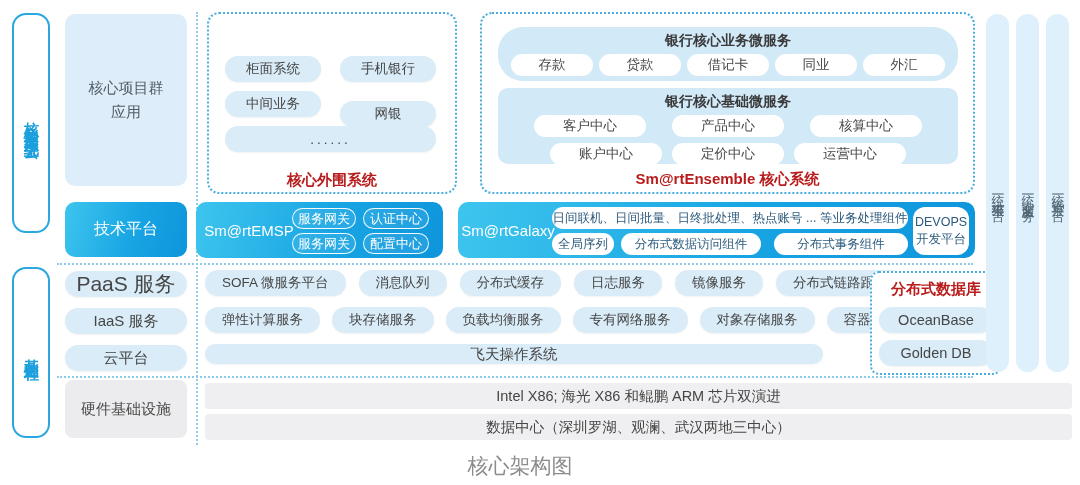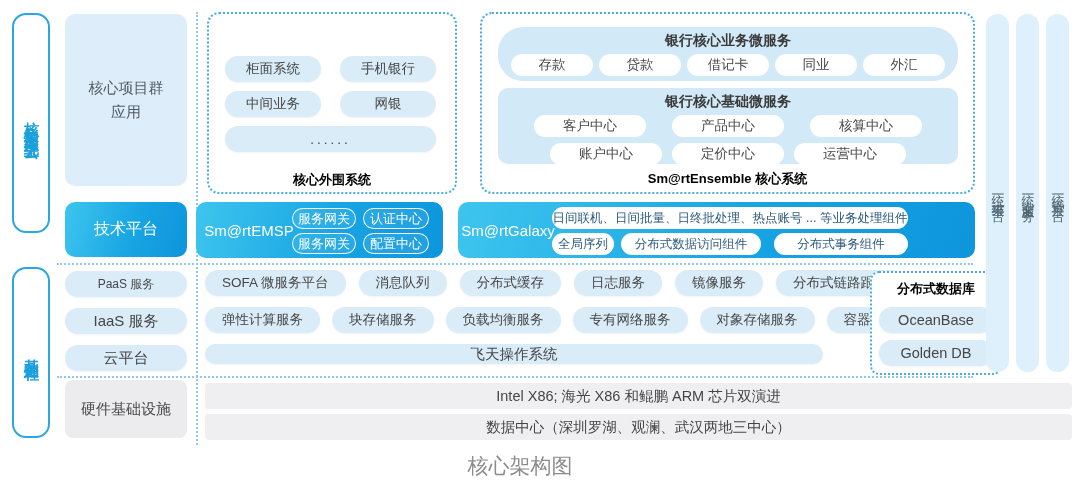--- a/index.html
+++ b/index.html
@@ -14,21 +14,21 @@
   .pill{background:#d9ecf8;border-radius:14px;color:#464646;font-size:13.5px;height:26px;
         display:flex;align-items:center;justify-content:center;padding:0 17px;white-space:nowrap;
         box-shadow:0 1px 2px rgba(0,0,0,.05);}
   .bigbox{background:#ddeefa;border-radius:10px;color:#525b63;font-size:15px;line-height:1.6;}
   .graybox{background:#ececee;border-radius:8px;color:#4a4a4a;font-size:15px;}
   .grad{background:linear-gradient(105deg,#3ec5ee 0%,#18a5e3 55%,#0e95dc 100%);border-radius:10px;color:#fff;}
   .dashbox{border:2px dotted #49aede;border-radius:12px;background:#fefffe;}
   .dline{border:0;}
   .dline-v{border-left:2px dotted #8ecbea;}
   .dline-h{border-top:2px dotted #8ecbea;}
-  .boxlabel{color:#000000;font-weight:bold;font-size:13px;text-align:right;}
+  .boxlabel{color:#b91c1c;font-weight:bold;font-size:15px;text-align:right;}
   .panel{background:#d2e9f7;border-radius:10px;}
   .panel-title{font-weight:bold;font-size:14px;color:#3a3a3a;text-align:center;padding-top:5px;}
   .prow{display:flex;align-items:center;}
   .wpill{background:#fff;border-radius:12px;height:22px;min-width:62px;padding:0 10px;
          display:flex;align-items:center;justify-content:center;font-size:13.5px;color:#474747;white-space:nowrap;}
   .opill{border:1.5px solid rgba(255,255,255,.95);background:rgba(255,255,255,.08);border-radius:12px;
          color:#fff;font-size:13px;height:21px;padding:0 9px;display:flex;align-items:center;justify-content:center;white-space:nowrap;}
   .gpill{background:#fff;border-radius:12px;color:#2c5a7d;font-size:12.5px;height:22px;padding:0 10px;
          display:flex;align-items:center;justify-content:center;white-space:nowrap;}
   .gname{color:#fff;font-size:15px;}
@@ -48,30 +48,30 @@
   <div class="abs dline dline-h" style="left:57px;top:263px;width:916px;height:0;"></div>
   <div class="abs dline dline-h" style="left:57px;top:376px;width:916px;height:0;"></div>
 
   <div class="abs vlabel" style="left:12px;top:13px;width:38px;height:220px;">核心及周边系统上云</div>
   <div class="abs vlabel" style="left:12px;top:267px;width:38px;height:171px;">基础工程</div>
 
   <div class="abs bigbox c" style="left:65px;top:14px;width:122px;height:172px;">
     <span style="display:inline-block;width:86px;">核心项目群应用</span>
   </div>
   <div class="abs grad c" style="left:65px;top:202px;width:122px;height:55px;font-size:16px;">技术平台</div>
-  <div class="abs pill" style="left:65px;top:271px;width:122px;padding:0;font-size:12px;">PaaS 服务</div>
+  <div class="abs pill" style="left:65px;top:271px;width:122px;padding:0;font-size:21px;">PaaS 服务</div>
   <div class="abs pill" style="left:65px;top:308px;width:122px;padding:0;font-size:15px;">IaaS 服务</div>
   <div class="abs pill" style="left:65px;top:345px;width:122px;padding:0;font-size:15px;">云平台</div>
   <div class="abs graybox c" style="left:65px;top:380px;width:122px;height:58px;">硬件基础设施</div>
 
   <div class="abs dashbox" style="left:207px;top:12px;width:250px;height:182px;">
     <div class="abs pill" style="left:16px;top:42px;width:96px;padding:0;">柜面系统</div>
     <div class="abs pill" style="left:131px;top:42px;width:96px;padding:0;">手机银行</div>
     <div class="abs pill" style="left:16px;top:77px;width:96px;padding:0;">中间业务</div>
-    <div class="abs pill" style="left:131px;top:77px;width:96px;padding:0;">网银</div>
+    <div class="abs pill" style="left:131px;top:87px;width:96px;padding:0;">网银</div>
     <div class="abs pill" style="left:16px;top:112px;width:211px;padding:0;letter-spacing:3px;">......</div>
     <div class="abs boxlabel c" style="left:0;top:157px;width:246px;">核心外围系统</div>
   </div>
 
   <div class="abs dashbox" style="left:480px;top:12px;width:495px;height:182px;">
     <div class="abs panel" style="left:16px;top:13px;width:460px;height:54px;border-radius:25px;">
       <div class="panel-title">银行核心业务微服务</div>
       <div class="prow" style="justify-content:space-between;padding:4px 13px 0;">
         <span class="wpill">存款</span>
         <span class="wpill">贷款</span>
@@ -103,20 +103,21 @@
     <div class="abs opill" style="left:96px;top:31px;width:64px;">服务网关</div>
     <div class="abs opill" style="left:167px;top:31px;width:66px;">配置中心</div>
   </div>
 
   <div class="abs grad" style="left:458px;top:202px;width:517px;height:56px;">
     <div class="abs gname c" style="left:6px;top:0;width:88px;height:56px;">Sm@rtGalaxy</div>
     <div class="abs gpill" style="left:94px;top:5px;width:356px;padding:0;">日间联机、日间批量、日终批处理、热点账号 ... 等业务处理组件</div>
     <div class="abs gpill" style="left:94px;top:31px;width:62px;padding:0;">全局序列</div>
     <div class="abs gpill" style="left:163px;top:31px;width:140px;padding:0;">分布式数据访问组件</div>
     <div class="abs gpill" style="left:316px;top:31px;width:134px;padding:0;">分布式事务组件</div>
+    <div class="abs gpill" style="left:455px;top:5px;width:56px;height:48px;padding:0 3px;white-space:normal;text-align:center;line-height:1.35;">DEVOPS 开发平台</div>
   </div>
 
   <div class="abs prow" style="left:205px;top:270px;width:500px;gap:13px;">
     <span class="pill">SOFA 微服务平台</span>
     <span class="pill">消息队列</span>
     <span class="pill">分布式缓存</span>
     <span class="pill">日志服务</span>
     <span class="pill">镜像服务</span>
     <span class="pill">分布式链路跟踪</span>
   </div>

